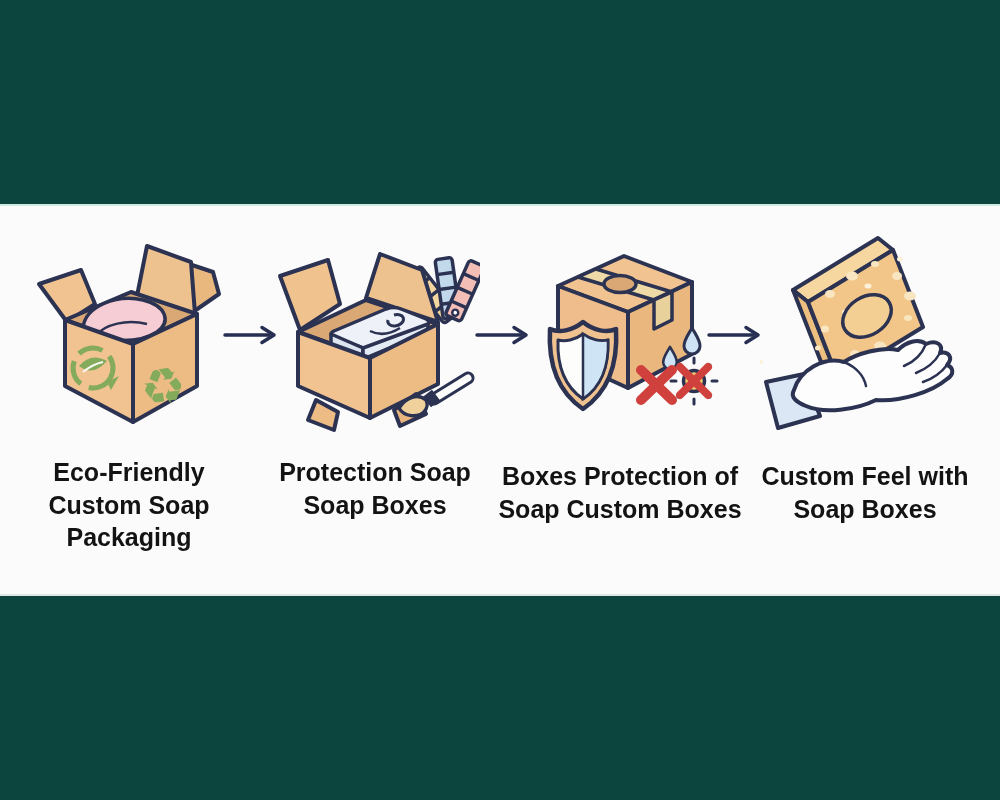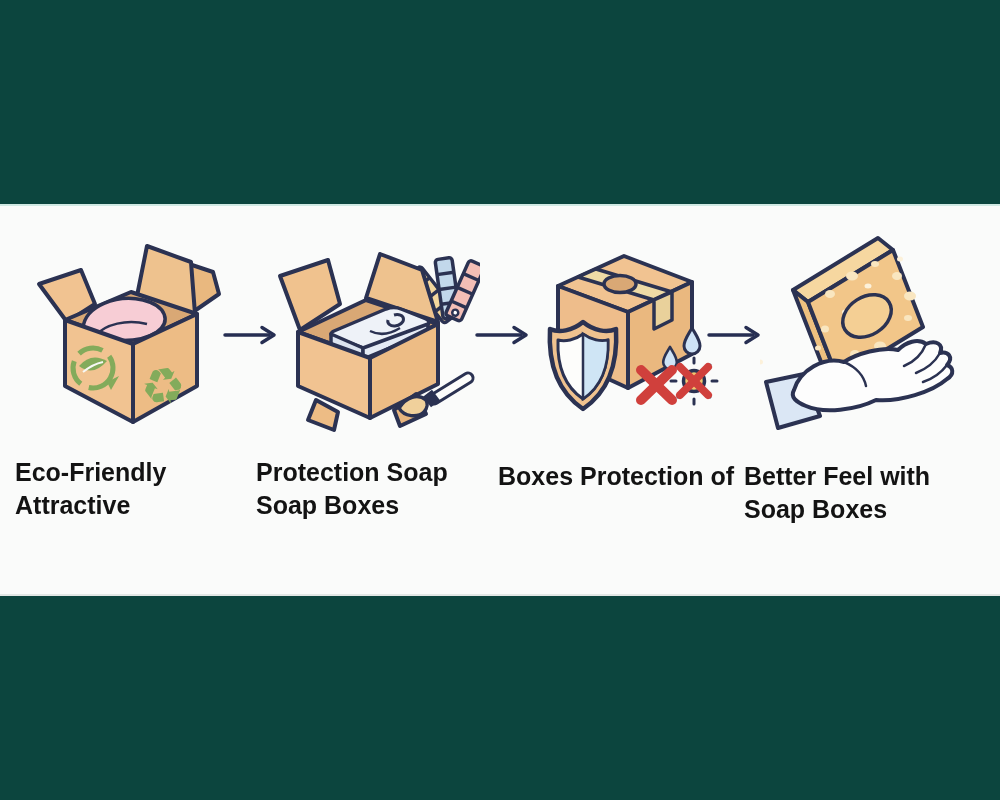--- a/index.html
+++ b/index.html
@@ -10,21 +10,21 @@
   }
   .panel{
     position:absolute;left:0;top:204px;width:1000px;height:392px;
     background:var(--panel,#fafbfa);
     border-top:2px solid #d0e9e3;border-bottom:2px solid #e2e7e5;
     box-sizing:border-box;
   }
   .step{position:absolute;top:0;height:392px}
   .step .illu{display:flex;justify-content:center}
   .caption{
-    position:absolute;left:0;right:0;top:250px;text-align:left;
+    position:absolute;left:0;right:0;top:250px;text-align:center;
     font-weight:bold;font-size:25px;line-height:32.5px;
     color:var(--caption,#131313);white-space:nowrap;
   }
   .caption span{display:block}
   .arrow{position:absolute;top:118px;width:58px;height:22px}
   svg{display:block}
 </style>
 </head>
 <body>
 
@@ -47,21 +47,22 @@
           <circle cx="64" cy="134" r="20" fill="none" stroke="#83ab5b" stroke-width="5" stroke-dasharray="25 9" transform="rotate(30 64 134)"></circle>
           <polygon points="78,148 90,142 82,156" fill="#83ab5b"></polygon>
           <path d="M50,132 Q62,118 78,127 Q64,143 50,132 Z" fill="#83ab5b"></path>
           <path d="M54,138 Q64,130 74,128" stroke="#f6f8f5" stroke-width="2" fill="none"></path>
         </g>
         <text x="134" y="170" font-size="50" fill="#83ab5b" text-anchor="middle" transform="rotate(-8 134 152)" font-family="'DejaVu Sans',sans-serif">♻</text>
       </svg>
     </div>
     <div class="caption">
       <span>Eco-Friendly</span>
-      <span>Attractive</span>
+      <span>Custom Soap</span>
+      <span>Packaging</span>
     </div>
   </div>
 
   <svg class="arrow" style="left:222px" viewBox="0 0 58 22">
     <path d="M3,11 H47" stroke="var(--arrow,#262e52)" stroke-width="3.5" fill="none" stroke-linecap="round"></path>
     <polyline points="40,3.5 52,11 40,18.5" stroke="var(--arrow,#262e52)" stroke-width="3.5" fill="none" stroke-linecap="round" stroke-linejoin="round"></polyline>
   </svg>
 
   <div class="step" style="left:256px;width:238px">
     <div class="illu" style="margin-top:26px">
@@ -162,20 +163,21 @@
           <circle cx="174" cy="139" r="10.5" fill="#f2c56f" stroke="#2b3252" stroke-width="3.5"></circle>
         </g>
         <g stroke="#d0403c" stroke-width="8" stroke-linecap="round">
           <line x1="160" y1="125" x2="188" y2="153"></line>
             <line x1="188" y1="125" x2="160" y2="153"></line>
         </g>
       </svg>
     </div>
     <div class="caption" style="top:254px">
       <span>Boxes Protection of</span>
+      <span>Soap Custom Boxes</span>
     </div>
   </div>
 
   <svg class="arrow" style="left:706px" viewBox="0 0 58 22">
     <path d="M3,11 H47" stroke="var(--arrow,#262e52)" stroke-width="3.5" fill="none" stroke-linecap="round"></path>
     <polyline points="40,3.5 52,11 40,18.5" stroke="var(--arrow,#262e52)" stroke-width="3.5" fill="none" stroke-linecap="round" stroke-linejoin="round"></polyline>
   </svg>
 
   <div class="step" style="left:744px;width:242px">
     <div class="illu" style="margin-top:28px">
@@ -203,18 +205,18 @@
           <ellipse cx="107" cy="82" rx="26" ry="19" transform="rotate(-32 107 82)" fill="#f4cf94" stroke-width="3.5"></ellipse>
         </g>
         <g>
           <polygon points="6,148 44,140 60,182 18,194" fill="#dbe7f5" stroke="#2b3252" stroke-width="4" stroke-linejoin="round"></polygon>
           <path d="M34,156 C40,136 64,122 84,128 C96,120 122,112 138,116 C146,108 158,104 166,110 C176,106 184,110 180,119 C188,117 194,123 187,131 C193,133 195,140 187,145 C172,158 140,168 116,166 C96,176 64,180 46,172 C36,168 30,163 34,156 Z" fill="#fdfdfd" stroke="#2b3252" stroke-width="4" stroke-linejoin="round"></path>
           <path d="M166,110 C162,120 154,128 144,132 M180,119 C175,128 166,135 156,139 M187,131 C181,139 172,145 163,148 M84,128 C96,133 104,142 106,152" fill="none" stroke="#2b3252" stroke-width="2.5" stroke-linecap="round"></path>
         </g>
       </svg>
     </div>
     <div class="caption" style="top:254px">
-      <span>Better Feel with</span>
+      <span>Custom Feel with</span>
       <span>Soap Boxes</span>
     </div>
   </div>
 
 </div>
 
 </body></html>

